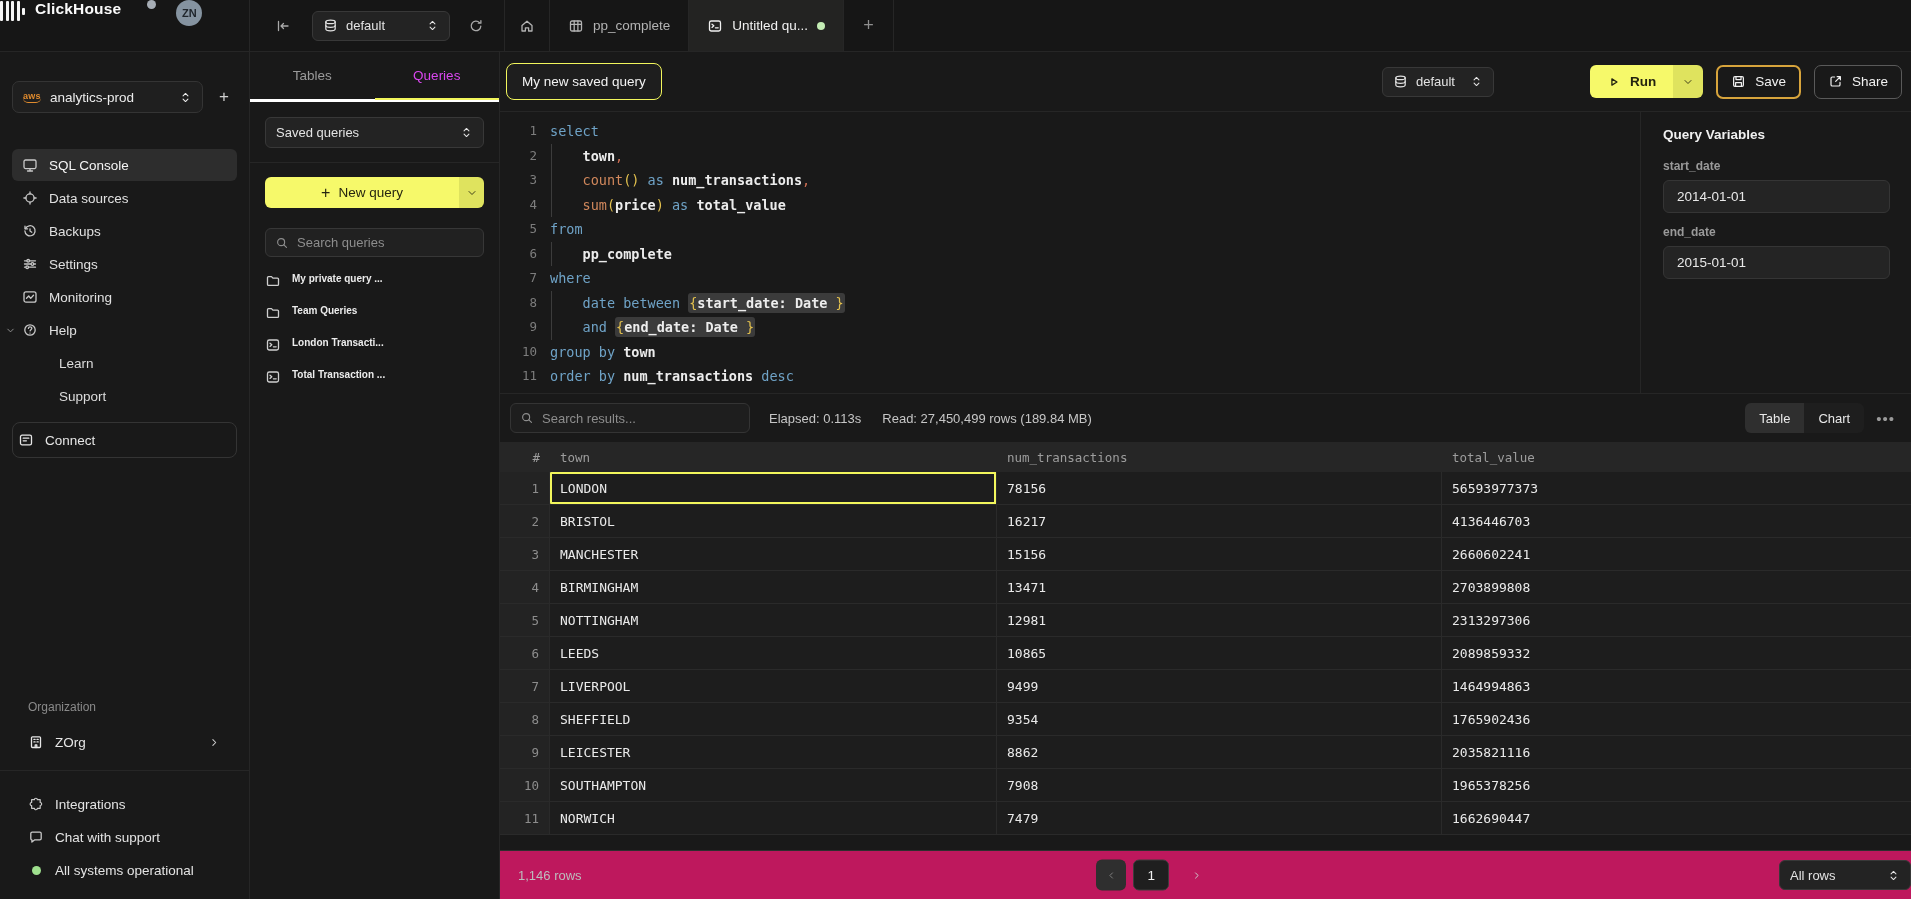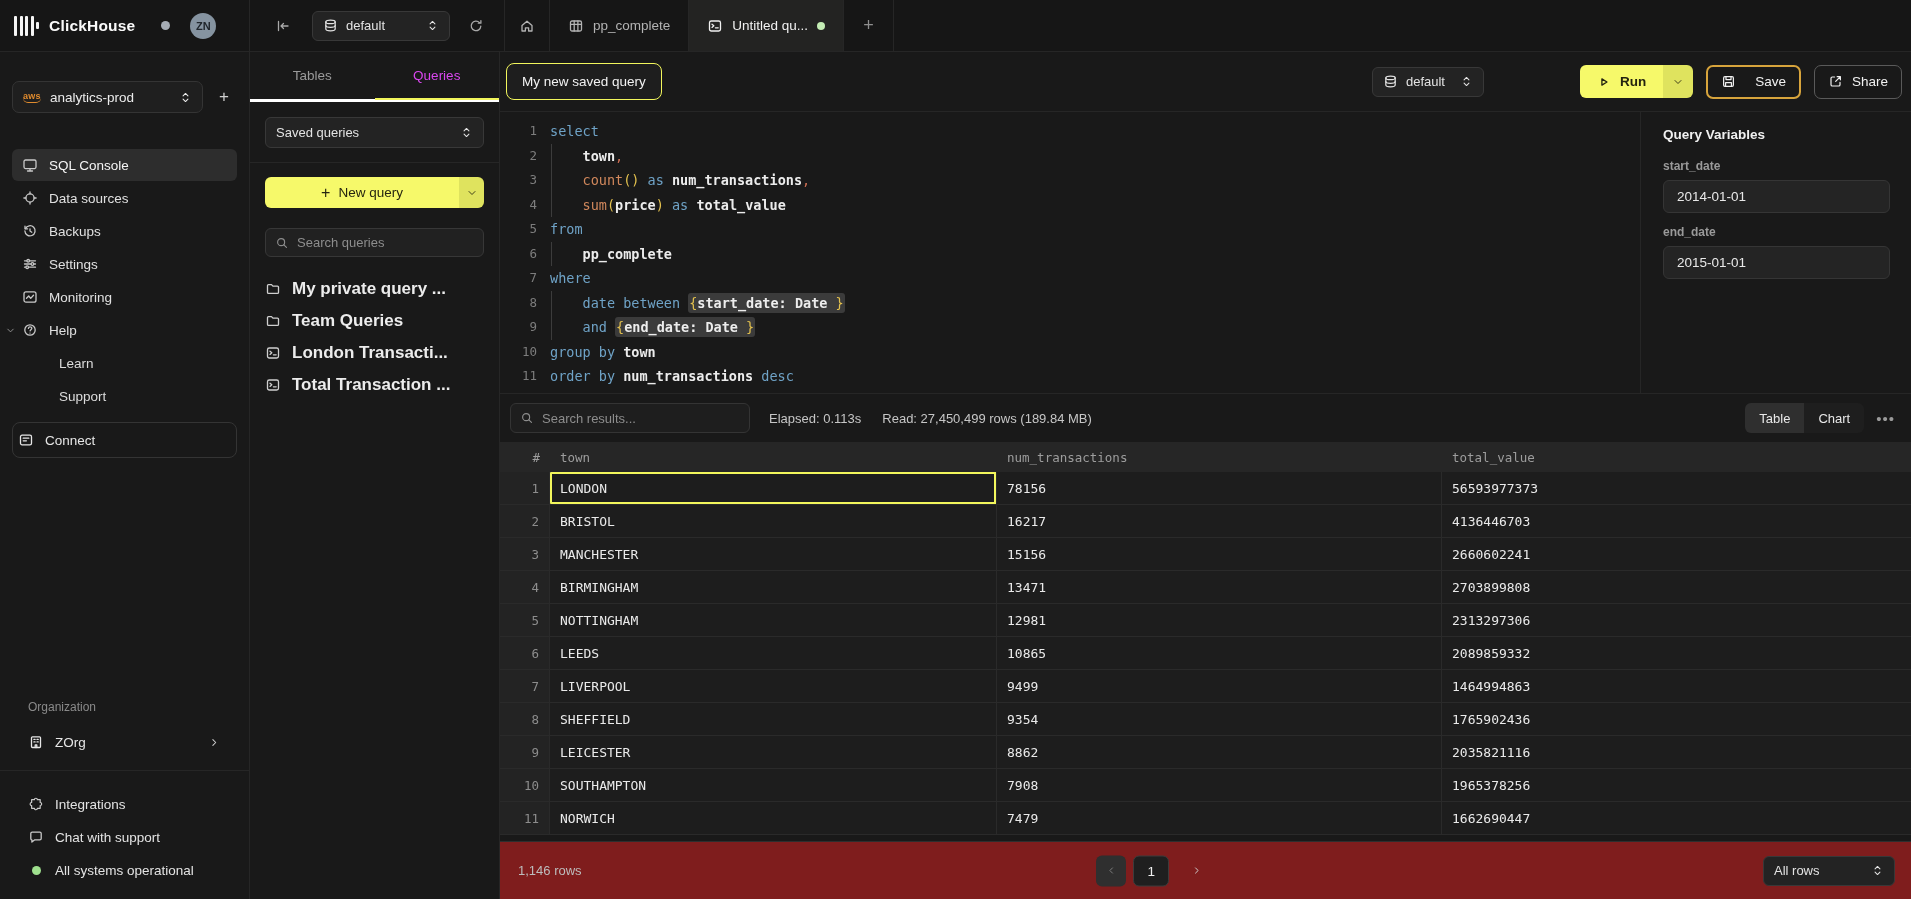--- a/index.html
+++ b/index.html
@@ -2,21 +2,21 @@
 <html><head>
 <meta charset="utf-8">
 <style>
   * { margin:0; padding:0; box-sizing:border-box; }
   html,body { width:1911px; height:899px; background:#141414; font-family:"Liberation Sans", sans-serif; color:#e6e6e6; overflow:hidden; }
   .app { width:1911px; height:899px; display:flex; flex-direction:column; background:#161616; }
   svg.ic { display:block; fill:none; stroke:currentColor; stroke-width:1.3; stroke-linecap:round; stroke-linejoin:round; }
 
   
   .topbar { height:52px; display:flex; align-items:stretch; background:#161616; border-bottom:1px solid #262626; flex:none; }
-  .brand { width:250px; flex:none; display:flex; align-items:center; padding-left:14px; border-right:1px solid #262626; }
+  .brand { width:250px; flex:none; display:flex; align-items:flex-start; border-right:1px solid #262626; }
   .logo { display:flex; align-items:center; gap:2.5px; height:22px; margin-right:10px; }
   .logo i { display:block; width:3px; height:20px; background:#f5f5f5; border-radius:1px; }
   .logo i.s { height:7px; }
   .brand-name { font-size:15.5px; font-weight:700; color:#fafafa; letter-spacing:.2px; }
   .brand-dot { width:9px; height:9px; border-radius:50%; background:#a6adb5; margin-left:26px; }
   .avatar { width:26px; height:26px; border-radius:50%; background:#8593a0; color:#20262c; font-size:11px; font-weight:700; display:flex; align-items:center; justify-content:center; margin-left:20px; }
   .ws-controls { width:255px; flex:none; display:flex; align-items:center; border-right:1px solid #262626; color:#b9b9b9; }
   .icon-btn { background:none; border:none; color:#a9a9a9; cursor:pointer; display:flex; align-items:center; justify-content:center; width:26px; height:26px; }
   .select-box { height:30px; background:#232323; border:1px solid #383838; border-radius:6px; display:flex; align-items:center; gap:8px; padding:0 10px; color:#e3e3e3; font-size:13px; cursor:pointer; }
   .tabstrip { display:flex; align-items:stretch; }
@@ -59,32 +59,32 @@
   .qtab.active::after { content:""; position:absolute; left:0; right:0; bottom:-1px; height:2px; background:#f2f65c; }
   .qbody { padding:15px; display:flex; flex-direction:column; }
   .q-divider { border-top:1px solid #262626; margin:14px -15px 0; }
   .newq-btn { margin-top:14px; height:31px; display:flex; border-radius:6px; overflow:hidden; cursor:pointer; }
   .newq-main { flex:1; background:#f6f96a; color:#252510; display:flex; align-items:center; justify-content:center; gap:8px; font-size:13.5px; font-weight:500; }
   .newq-chev { width:25px; background:#dfe35e; color:#3c3c18; display:flex; align-items:center; justify-content:center; }
   .search-box { margin-top:20px; height:29px; background:#212121; border:1px solid #373737; border-radius:6px; display:flex; align-items:center; gap:8px; padding:0 9px; color:#8d8d8d; }
   .search-box input { flex:1; background:none; border:none; outline:none; color:#d9d9d9; font-size:13px; font-family:"Liberation Sans",sans-serif; min-width:0; }
   .search-box input::placeholder { color:#8d8d8d; }
   .qlist { margin-top:16px; display:flex; flex-direction:column; }
-  .qitem { height:32px; display:flex; align-items:center; gap:11px; font-size:17px; color:#ececec; font-weight:600; cursor:pointer; }
+  .qitem { height:32px; display:flex; align-items:flex-start; gap:11px; font-size:10px; color:#ececec; font-weight:600; cursor:pointer; }
   .qitem .nicon { color:#cfcfcf; display:flex; }
 
   
   .content { flex:1; min-width:0; display:flex; flex-direction:column; background:#191919; }
   .ed-header { height:60px; flex:none; display:flex; align-items:center; border-bottom:1px solid #262626; padding:0 9px 0 6px; }
   .query-chip { height:37px; background:#1e1e1e; border:1.5px solid #f2f65c; border-radius:8px; display:flex; align-items:center; padding:0 15px; font-size:13.5px; color:#f3f3f3; cursor:pointer; }
   .ed-header .spacer { flex:1; }
   .run-btn { height:33px; display:flex; border-radius:6px; overflow:hidden; margin-left:96px; cursor:pointer;text-align:right; }
   .run-main { background:#f6f96a; color:#23230f; display:flex; align-items:center; gap:9px; padding:0 17px; font-size:13.5px; font-weight:600; }
   .run-chev { width:30px; background:#dfe35e; color:#3c3c18; display:flex; align-items:center; justify-content:center; }
-  .save-btn { height:34px; margin-left:13px; background:none; border:2px solid #d7a43c; border-radius:7px; display:flex; align-items:center; gap:19px; padding:0 13px; color:#f1f1f1; font-size:13.5px; cursor:pointer; }
+  .save-btn { height:34px; margin-left:13px; background:none; border:2px solid #d7a43c; border-radius:7px; display:flex; align-items:center; gap:9px; padding:0 13px; color:#f1f1f1; font-size:13.5px; cursor:pointer; }
   .share-btn { height:34px; margin-left:13px; background:none; border:1.5px solid #5a5a5a; border-radius:7px; display:flex; align-items:center; gap:9px; padding:0 13px; color:#f1f1f1; font-size:13.5px; cursor:pointer; }
 
   .ed-body { height:281px; flex:none; display:flex; min-height:0; }
   .code-area { flex:1; min-width:0; padding-top:7px; font-family:"DejaVu Sans Mono",monospace; font-size:13.5px; overflow:hidden; }
   .code-line { display:flex; height:24.5px; line-height:24.5px; cursor:text; }
   .code-line .ln { width:50px; flex:none; text-align:right; padding-right:13px; color:#7d7d7d; font-size:12.5px; }
   .code-line .code { white-space:pre; position:relative; color:#e9e9e9; }
   .guide { position:absolute; left:1px; top:0; bottom:0; width:1px; background:#3c3c3c; }
   .tk-kw { color:#6fa3c7; }
   .tk-fn { color:#d1885c; }
@@ -116,21 +116,21 @@
   .grid-head { height:30px; background:#262626; color:#9d9d9d; font-size:12.5px; flex:none; }
   .grid-head > div { display:flex; align-items:center; padding:0 10px; }
   .grid-head .h-num { justify-content:flex-end; }
   .tbody { flex:1; overflow:hidden; }
   .trow { height:33px; background:#1d1d1d; border-bottom:1px solid #2a2a2a; font-size:13px; color:#eaeaea; }
   .trow > div { display:flex; align-items:center; padding:0 10px; }
   .c-num { background:#232323; color:#8d8d8d; justify-content:flex-end; border-right:1px solid #2a2a2a; font-size:12.5px; }
   .c-town, .c-ntx { border-right:1px solid #2a2a2a; }
   .cell-selected { box-shadow:inset 0 0 0 2px #f2f65c; border-radius:1px; }
 
-  .res-footer { height:58px; flex:none; border-top:1px solid #2e2e2e; background:#7f1d1d; display:flex; align-items:center; padding:0 16px 0 18px; position:relative; }
+  .res-footer { height:49px; flex:none; border-top:1px solid #2e2e2e; background:#be185d; display:flex; align-items:center; padding:0 0 0 18px; position:relative; }
   .rowcount { font-size:13px; color:#bdbdbd; }
   .pager { position:absolute; left:46.3%; top:50%; transform:translate(-50%,-50%); display:flex; align-items:center; gap:7px; }
   .pg-prev { width:30px; height:31px; background:#2f2f2f; border:none; border-radius:6px; color:#7f7f7f; display:flex; align-items:center; justify-content:center; }
   .pg-page { width:36px; height:31px; background:#1f1f1f; border:1px solid #3c3c3c; border-radius:6px; color:#f0f0f0; font-size:13.5px; display:flex; align-items:center; justify-content:center; }
   .pg-next { background:none; border:none; color:#cfcfcf; display:flex; align-items:center; justify-content:center; width:26px; height:30px; margin-left:8px; cursor:pointer; }
   .res-footer .spacer { flex:1; }
   .allrows { width:132px; justify-content:space-between; }
 </style>
 </head>
 <body>

